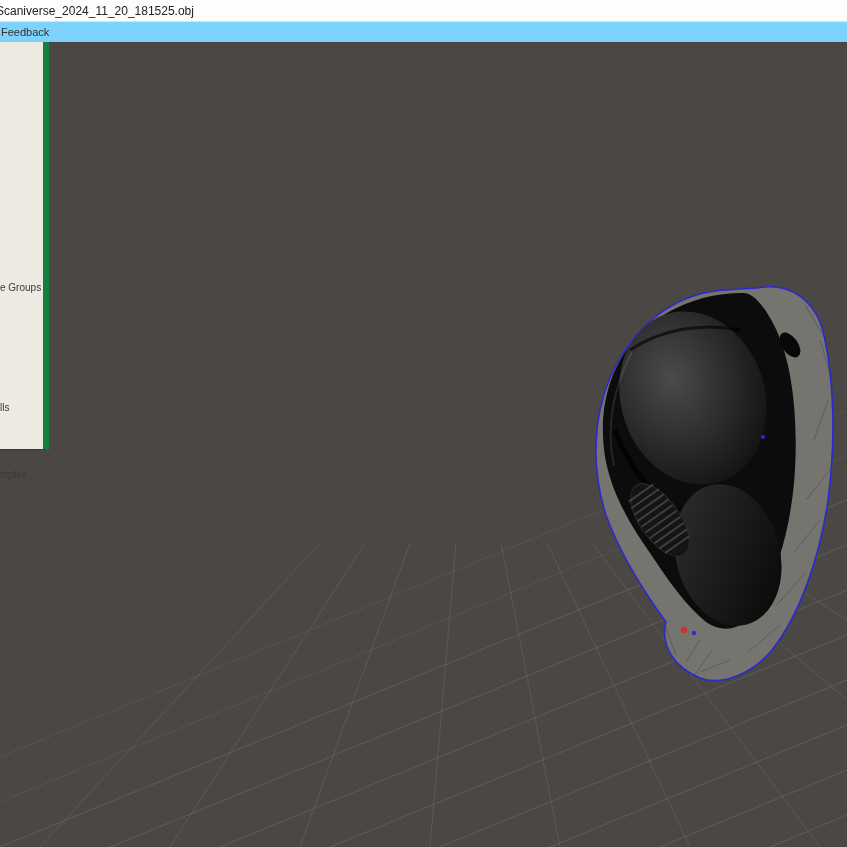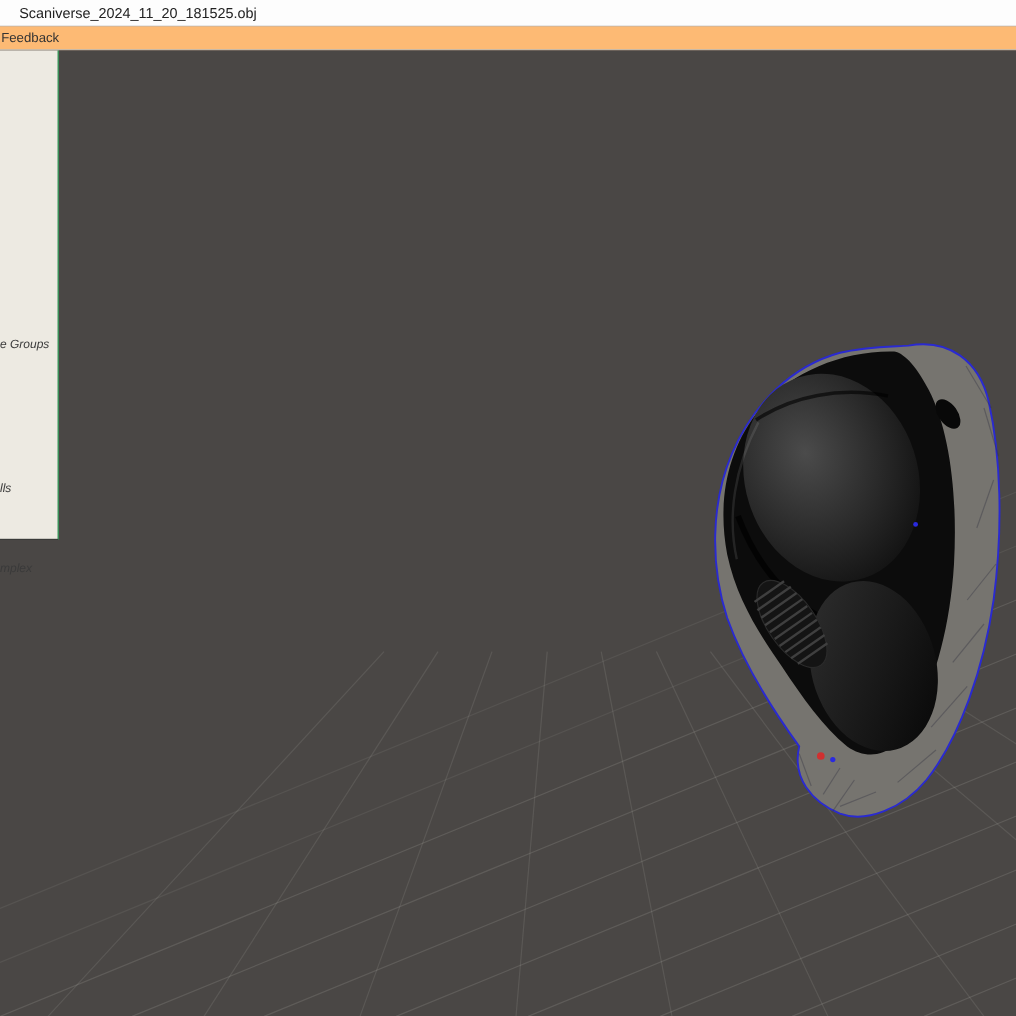--- a/index.html
+++ b/index.html
@@ -1,40 +1,40 @@
 <!DOCTYPE html>
 <html><head>
 <meta charset="utf-8">
 <style>
   html,body{margin:0;padding:0;width:847px;height:847px;overflow:hidden;
     font-family:"Liberation Sans", sans-serif;background:#4a4745;}
   .title-bar{
     position:absolute;left:0;top:0;width:847px;height:22px;
     background:#fdfdfd;border-bottom:1px solid #e3e3e3;
-    display:flex;align-items:center;box-sizing:border-box;padding-left:20px;
+    display:flex;align-items:center;box-sizing:border-box;
   }
   .title-bar span{
     font-size:12px;color:#222;white-space:nowrap;margin-left:-4px;
   }
   .menu-bar{
     position:absolute;left:0;top:22px;width:847px;height:20px;
-    background:#fdba74;border-bottom:1px solid #bdbab2;
+    background:#7dd3fc;border-bottom:1px solid #bdbab2;
     display:flex;align-items:center;box-sizing:border-box;
   }
   .menu-item{
     font-size:11px;color:#333;padding:0 6px 0 1px;white-space:nowrap;cursor:default;
   }
   .viewport{
     position:absolute;left:0;top:42px;width:847px;height:805px;
     background:#4a4745;
   }
   .tool-panel{
     position:absolute;left:0;top:42px;width:49px;height:408px;
-    background:#edeae2;border-right:1px solid #15803d;border-bottom:1px solid #3a3a38;
-    box-sizing:border-box;z-index:5;font-style:italic;
+    background:#edeae2;border-right:6px solid #15803d;border-bottom:1px solid #3a3a38;
+    box-sizing:border-box;z-index:5;
   }
   .tool-panel .panel-label{
     position:absolute;font-size:10px;color:#3a3a3a;white-space:nowrap;cursor:default;
   }
   .panel-label.l1{left:0px;top:240px;}
   .panel-label.l2{left:0px;top:347px;margin-top:13px;}
   .panel-label.l3{left:0px;top:427px;}
   svg{display:block;}
 </style>
 </head>

